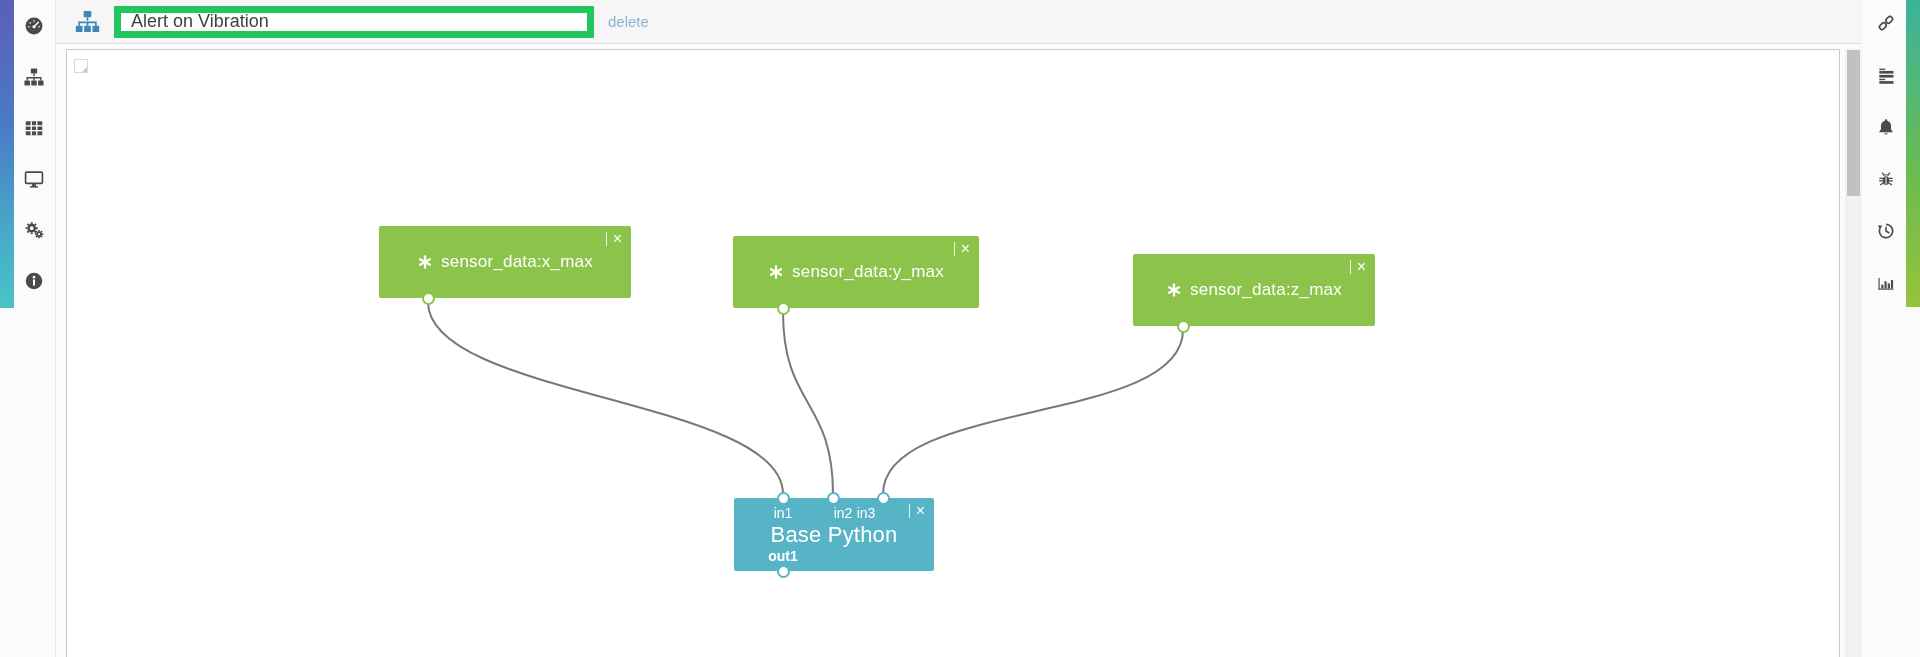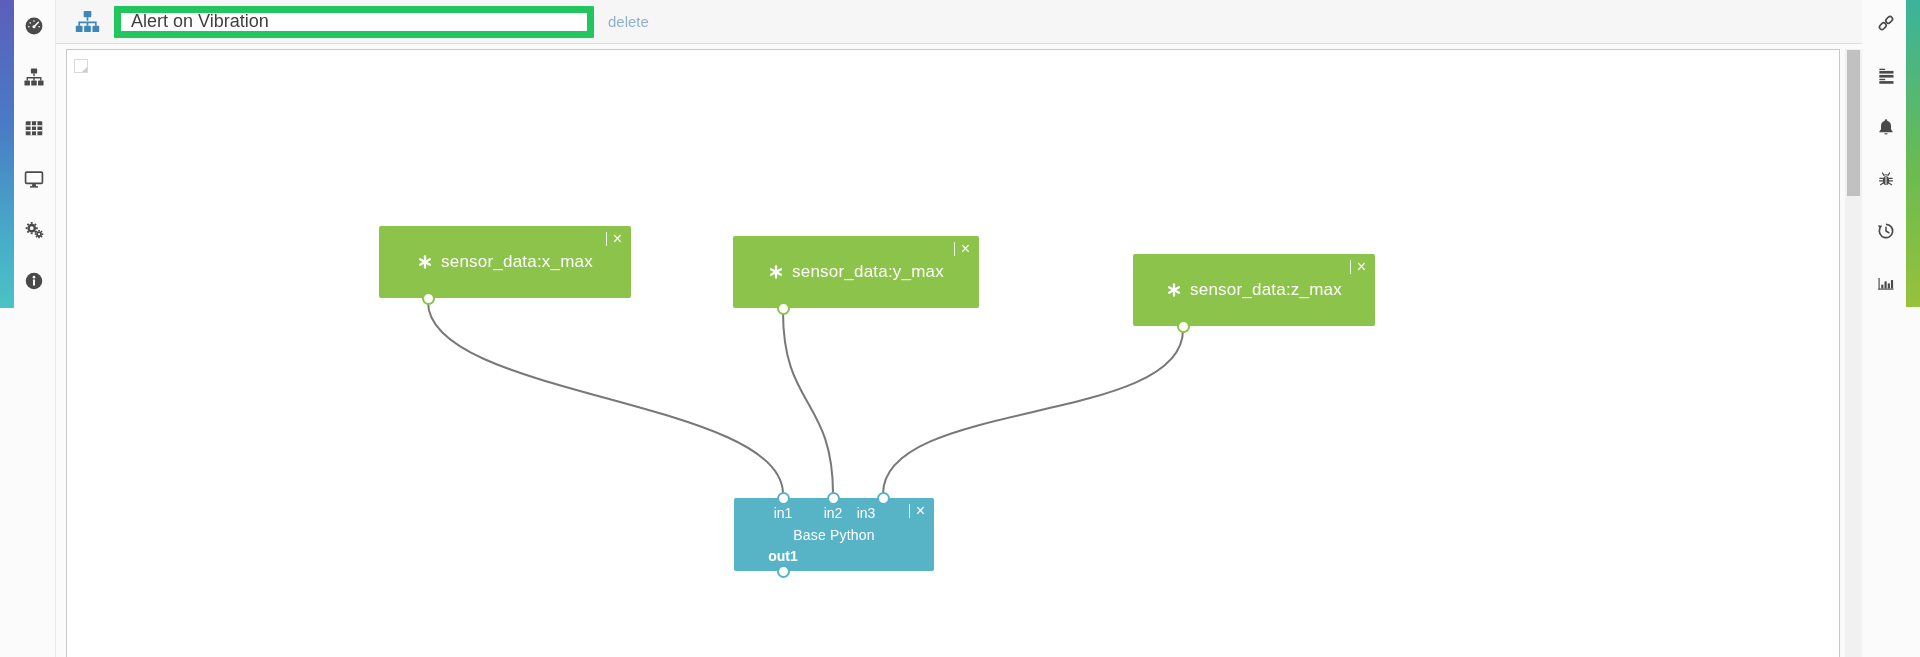--- a/index.html
+++ b/index.html
@@ -71,21 +71,21 @@
   }
   
   .node{
     position:absolute;border-radius:2px;cursor:move;z-index:2;
   }
   .node-title{
     position:absolute;left:0;right:0;top:0;bottom:0;
     display:flex;align-items:center;justify-content:center;gap:8px;
     color:#ffffff;font-size:17px;letter-spacing:0.2px;pointer-events:none;
   }
-  .node-title.big{font-size:14px;}
+  .node-title.big{font-size:22px;}
   .node-title .node-icon{width:16px;height:16px;display:block;}
   .node-title .node-icon svg{width:100%;height:100%;display:block;}
   .node-close{
     position:absolute;top:6px;right:9px;display:flex;align-items:center;gap:6px;
     cursor:pointer;z-index:3;
   }
   .node-close .bar{width:1px;height:14px;background:rgba(255,255,255,0.85);}
   .node-close .x{color:#ffffff;font-size:16px;line-height:14px;font-weight:400;}
   .port{
     position:absolute;width:13px;height:13px;border-radius:50%;
@@ -283,21 +283,21 @@
       <div class="node-title big">
         <span>Base Python</span>
       </div>
       <div class="node-close">
         <span class="bar"></span>
         <span class="x">×</span>
       </div>
       <div class="port top" style="left: 42.5px; border-color: rgb(87, 179, 198);"></div>
       <span class="port-label top" style="left: 27px;">in1</span>
       <div class="port top" style="left: 92.5px; border-color: rgb(87, 179, 198);"></div>
-      <span class="port-label top" style="left: 77px;">in2</span>
+      <span class="port-label top" style="left: 87px;">in2</span>
       <div class="port top" style="left: 142.5px; border-color: rgb(87, 179, 198);"></div>
       <span class="port-label top" style="left: 110px;">in3</span>
       <div class="port bottom" style="left: 42.5px; border-color: rgb(87, 179, 198);"></div>
       <span class="port-label bottom" style="left: 27px; font-weight: bold;">out1</span>
     </div>
   </div>
 
 <div class="v-scrollbar">
   <div class="thumb"></div>
 </div>

